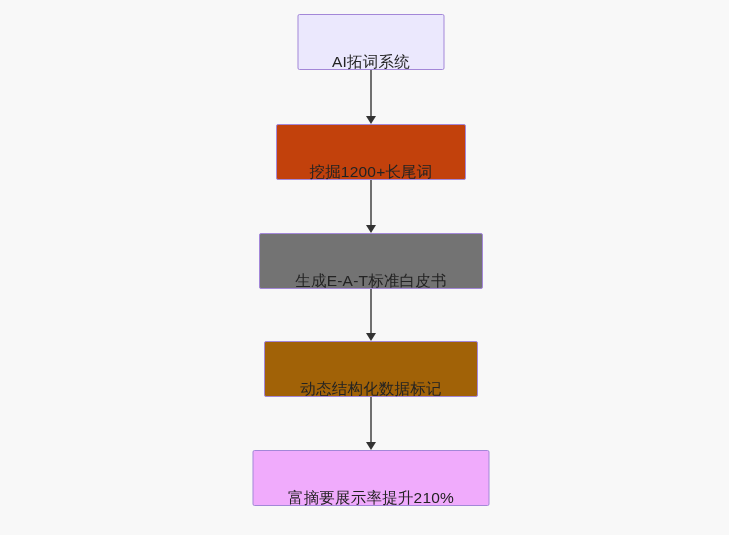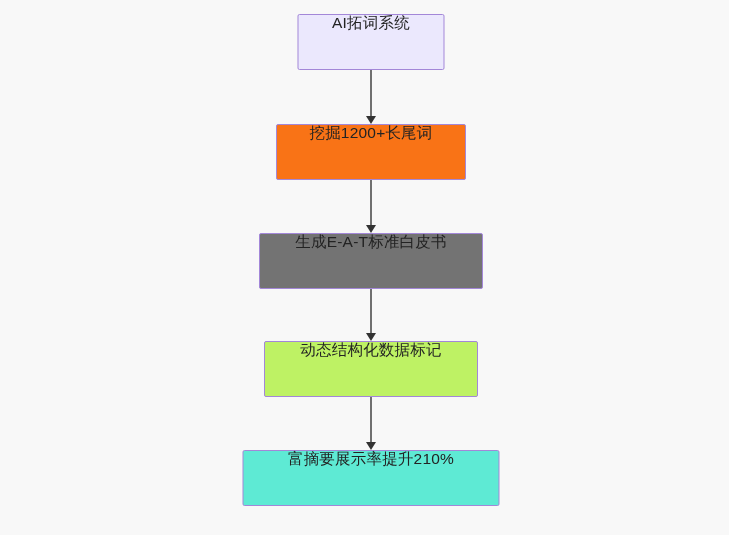--- a/index.html
+++ b/index.html
@@ -20,21 +20,21 @@
     width: 729px;
     height: 535px;
   }
   .node {
     position: absolute;
     box-sizing: border-box;
     background: #ebe8fd;
     border: 1.4px solid #a387d8;
     border-radius: 2px;
     display: flex;
-    align-items: flex-start;
+    align-items: flex-end;
     justify-content: center;
     height: 56px;
     transform: translateX(-50%);
   }
   .node-label {
     color: #232323;
     font-size: 15.5px;
     line-height: 1;
     letter-spacing: 0.2px;
     white-space: nowrap;
@@ -86,26 +86,26 @@
       <div class="edge" style="left: 371px; top: 397px; height: 53px;">
         <div class="edge-line" style="height: 46px; background: rgb(112, 112, 112);"></div>
         <div class="edge-arrow" style="border-top-color: rgb(51, 51, 51);"></div>
       </div>
     </div>
 
   <div id="nodes-layer">
       <div class="node" style="left: 371px; top: 14px; width: 147px; height: 56px; background: rgb(235, 232, 253); border-color: rgb(163, 135, 216);">
         <span class="node-label" style="color: rgb(35, 35, 35);">AI拓词系统</span>
       </div>
-      <div class="node" style="left: 371px; top: 124px; width: 190px; height: 56px; background: #f97316; border-color: rgb(163, 135, 216);">
+      <div class="node" style="left: 371px; top: 124px; width: 190px; height: 56px; background: #c2410c; border-color: rgb(163, 135, 216);">
         <span class="node-label" style="color: rgb(35, 35, 35);">挖掘1200+长尾词</span>
       </div>
       <div class="node" style="left: 371px; top: 233px; width: 224px; height: 56px; background: #737373; border-color: rgb(163, 135, 216);">
         <span class="node-label" style="color: rgb(35, 35, 35);">生成E-A-T标准白皮书</span>
       </div>
-      <div class="node" style="left: 371px; top: 341px; width: 214px; height: 56px; background: #bef264; border-color: rgb(163, 135, 216);">
+      <div class="node" style="left: 371px; top: 341px; width: 214px; height: 56px; background: #a16207; border-color: rgb(163, 135, 216);">
         <span class="node-label" style="color: rgb(35, 35, 35);">动态结构化数据标记</span>
       </div>
-      <div class="node" style="left: 371px; top: 450px; width: 257px; height: 56px; background: #5eead4; border-color: rgb(163, 135, 216);">
+      <div class="node" style="left: 371px; top: 450px; width: 237px; height: 56px; background: #f0abfc; border-color: rgb(163, 135, 216);">
         <span class="node-label" style="color: rgb(35, 35, 35);">富摘要展示率提升210%</span>
       </div>
     </div>
 </div>
 
 </body></html>

